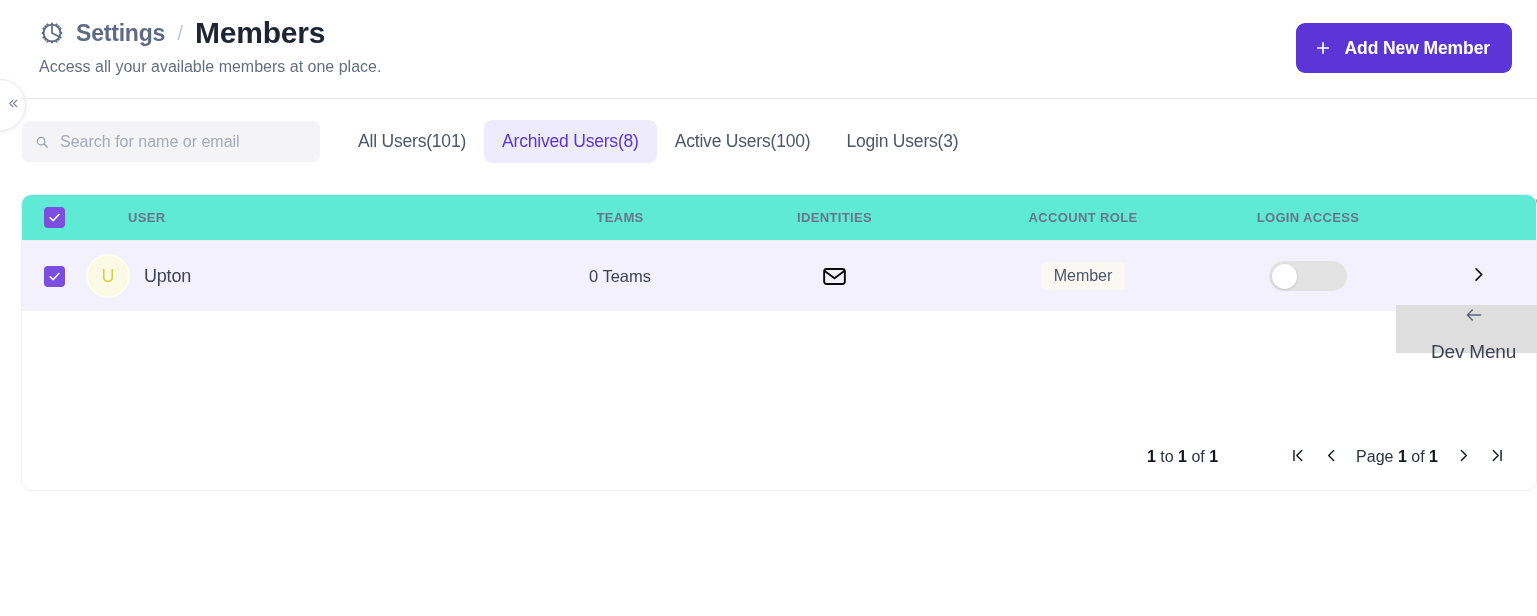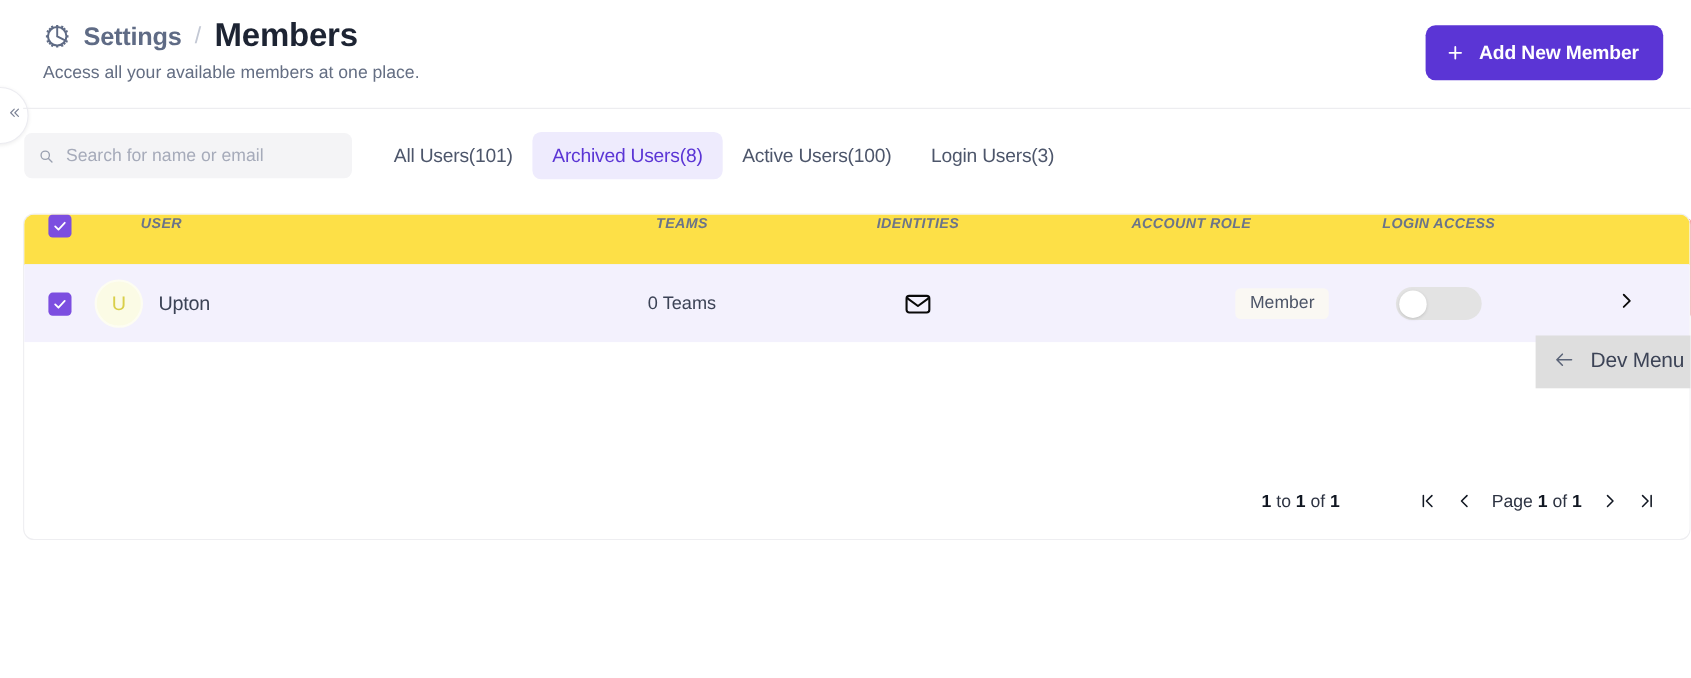--- a/index.html
+++ b/index.html
@@ -94,24 +94,23 @@
   
   .table-card {
     position: absolute; left: 21px; top: 194px;
     width: 1516px; height: 297px;
     background: #fff;
     border: 1px solid #eeeef1;
     border-radius: 10px;
     overflow: hidden;
   }
   .thead {
-    display: flex; align-items: flex-start;
-    height: 46px; background: #fde047;
+    display: flex; align-items: center;
+    height: 46px; background: #5eead4;
     border-bottom: 1px solid #f0f0f3;
-    font-style: italic;
   }
   .th {
     font-size: 13px; color: #6b7489; font-weight: 700;
     letter-spacing: 0.35px; text-transform: uppercase;
   }
 
   .row {
     display: flex; align-items: center;
     height: 70px; background: #f3f1fd;
     position: relative;
@@ -131,21 +130,21 @@
     background: #fbfbe5; border: 2px solid #fdfdf2;
     display: flex; align-items: center; justify-content: center;
     font-size: 18px; color: #d9cf4a; font-weight: 400;
   }
   .user-name { font-size: 18px; color: #3c4356; font-weight: 400; letter-spacing: -0.2px; }
 
   .teams-cell { width: 182px; display: flex; justify-content: center; flex: 0 0 auto;
                 font-size: 16.5px; color: #3c4356; }
   .identities-cell { width: 247px; display: flex; justify-content: center; flex: 0 0 auto; }
   .mail-icon { width: 27px; height: 27px; display: block; }
-  .role-cell { width: 250px; display: flex; justify-content: flex-end; flex: 0 0 auto; }
+  .role-cell { width: 250px; display: flex; justify-content: center; flex: 0 0 auto; }
   .role-pill {
     background: #faf8f3; border-radius: 5px; padding: 5px 13px;
     font-size: 16px; color: #4d5568; font-weight: 400;
   }
   .login-cell { width: 200px; display: flex; justify-content: center; flex: 0 0 auto; }
   .toggle {
     width: 78px; height: 30px; border-radius: 15px;
     background: #e3e3e3; display: flex; align-items: center;
     padding: 0 3px; cursor: pointer;
   }
@@ -180,20 +179,21 @@
   .pg-btn svg { width: 17px; height: 17px; }
   .pagelabel { margin: 0 8px; }
 
   
   .dev-menu {
     position: absolute; left: 1396px; top: 305px;
     width: 141px; height: 48px;
     background: #dedede;
     display: flex; align-items: center; gap: 12px; padding-left: 14px;
     cursor: pointer;
+    flex-direction: column;
   }
   .dev-menu svg { width: 24px; height: 20px; flex: 0 0 auto; }
   .dev-menu-label { font-size: 19px; color: #3c4356; font-weight: 400; letter-spacing: -0.2px; }
 </style>
 </head>
 <body>
 
 <div id="page">
 
   <div class="header">

